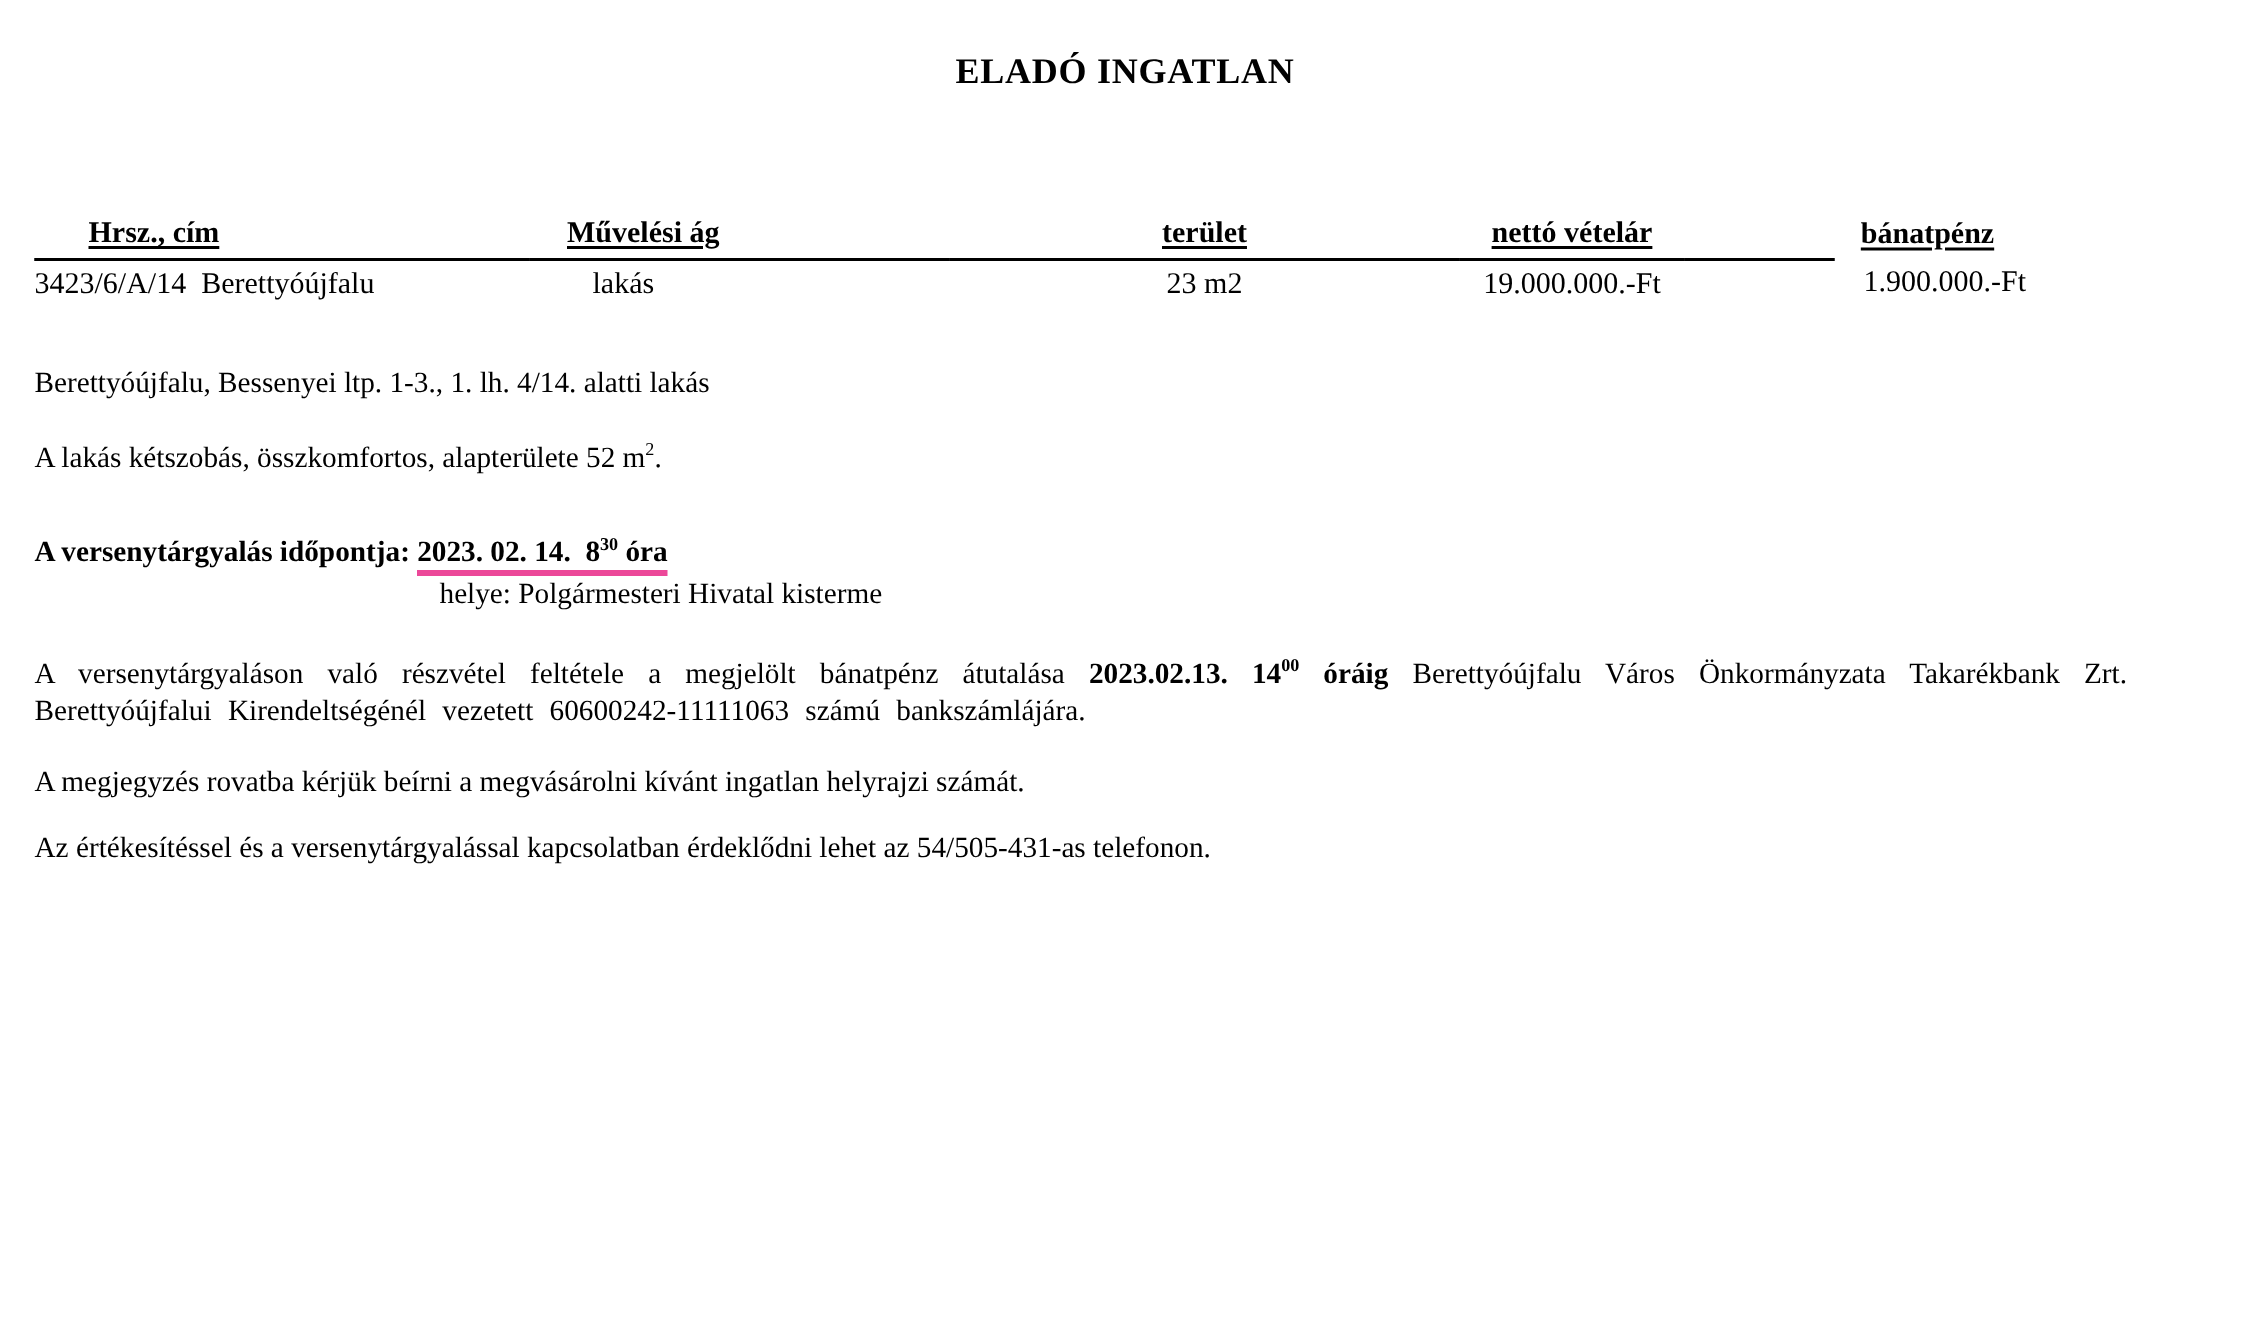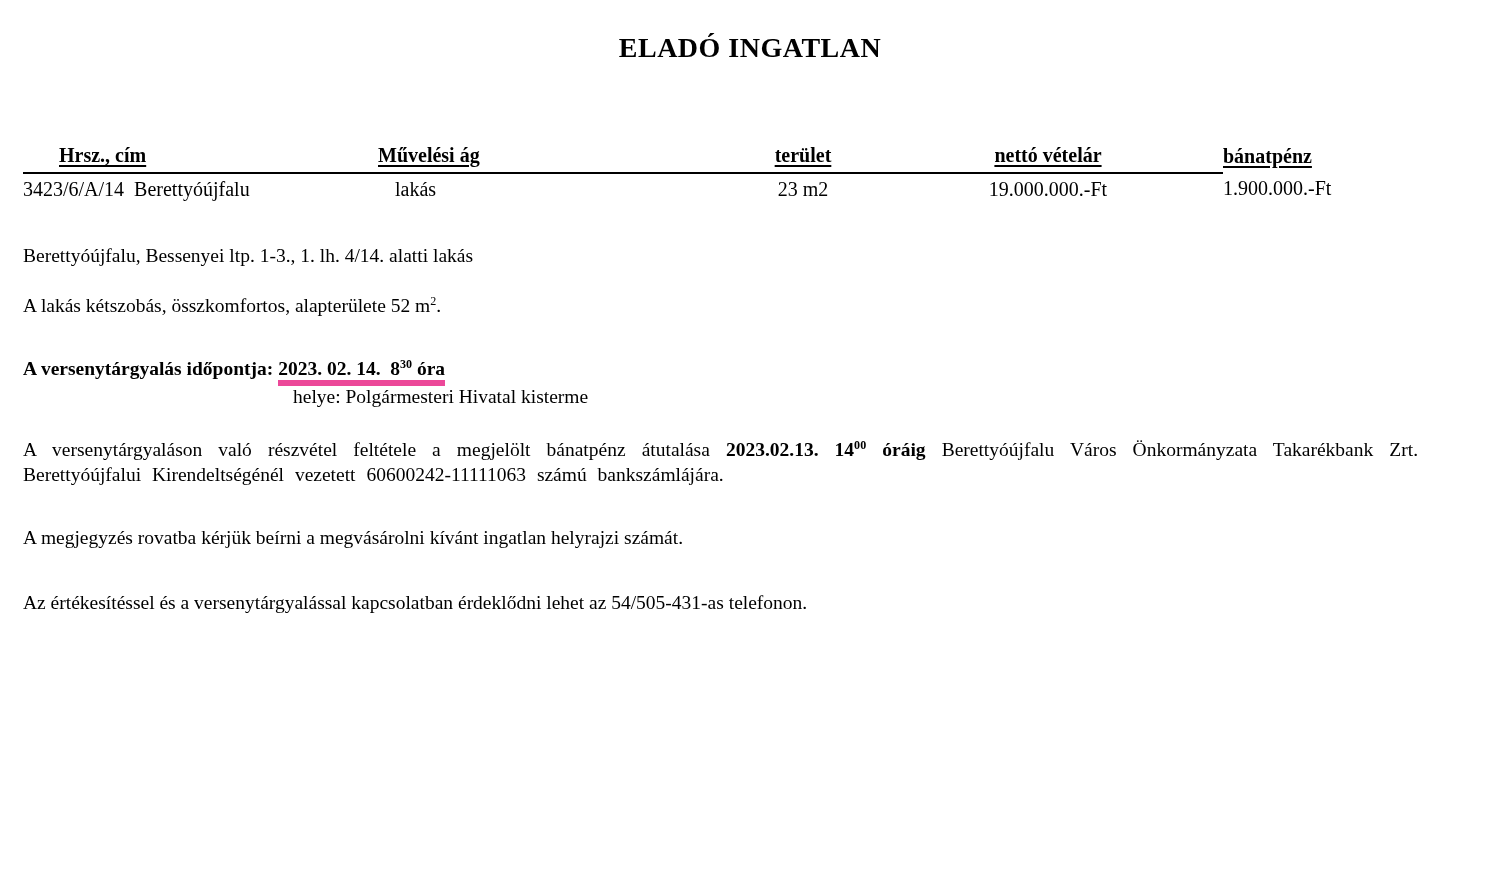--- a/index.html
+++ b/index.html
@@ -13,21 +13,21 @@
     font-size: 19.5px;
     line-height: 25px;
     color: #000000;
     overflow: hidden;
   }
   .doc { position: relative; width: 1500px; height: 880px; }
 
   h1.title {
     margin: 32px 0 0 0;
     text-align: center;
-    font-size: 28px;
+    font-size: 24px;
     line-height: 32px;
     font-weight: bold;
     letter-spacing: 0.5px;
   }
 
   p { margin: 0 82px 0 23px; }
 
   .intro { margin-top: 27px; text-indent: 54px; }
 
   table.prop {
@@ -43,33 +43,33 @@
   td { padding: 4px 0 0 0; vertical-align: top; }
 
   .c1 { width: 330px; text-align: left; }
   th.c1 { padding-left: 36px; }
   .c2 { width: 280px; text-align: left; }
   th.c2 { padding-left: 25px; }
   td.c2 { padding-left: 42px; }
   .c3 { width: 340px; text-align: center; }
   .c4 { width: 150px; text-align: center; }
   .sp { width: 100px; }
-  .c5 { width: 147px; text-align: left; }
+  .c5 { width: 147px; text-align: center; }
   th.c5 { padding-right: 23px; }
 
   .address   { margin-top: 42px; }
   .size      { margin-top: 25px; }
   .viewing   { margin-top: 32px; text-align: justify; word-spacing: 6px; }
   .minprice  { margin-top: 56px; }
   .auction   { margin-top: 38px; font-weight: bold; }
-  .auction .u { border-bottom: 6px solid #ec4899; padding-bottom: 1px; }
+  .auction .u { border-bottom: 4px solid #ec4899; padding-bottom: 1px; }
   .place     { margin-top: 3px; margin-left: 293px; }
   .deposit   { margin-top: 28px; text-align: justify; word-spacing: 6px; }
-  .note      { margin-top: 38px; }
-  .contact   { margin-top: 40px; }
+  .note      { margin-top: 22px; }
+  .contact   { margin-top: 19px; }
 
   sup { font-size: 62%; line-height: 0; }
   .pre { white-space: pre-wrap; }
   b { font-weight: bold; }
 </style>
 </head>
 <body>
 
 <div class="doc">
 

